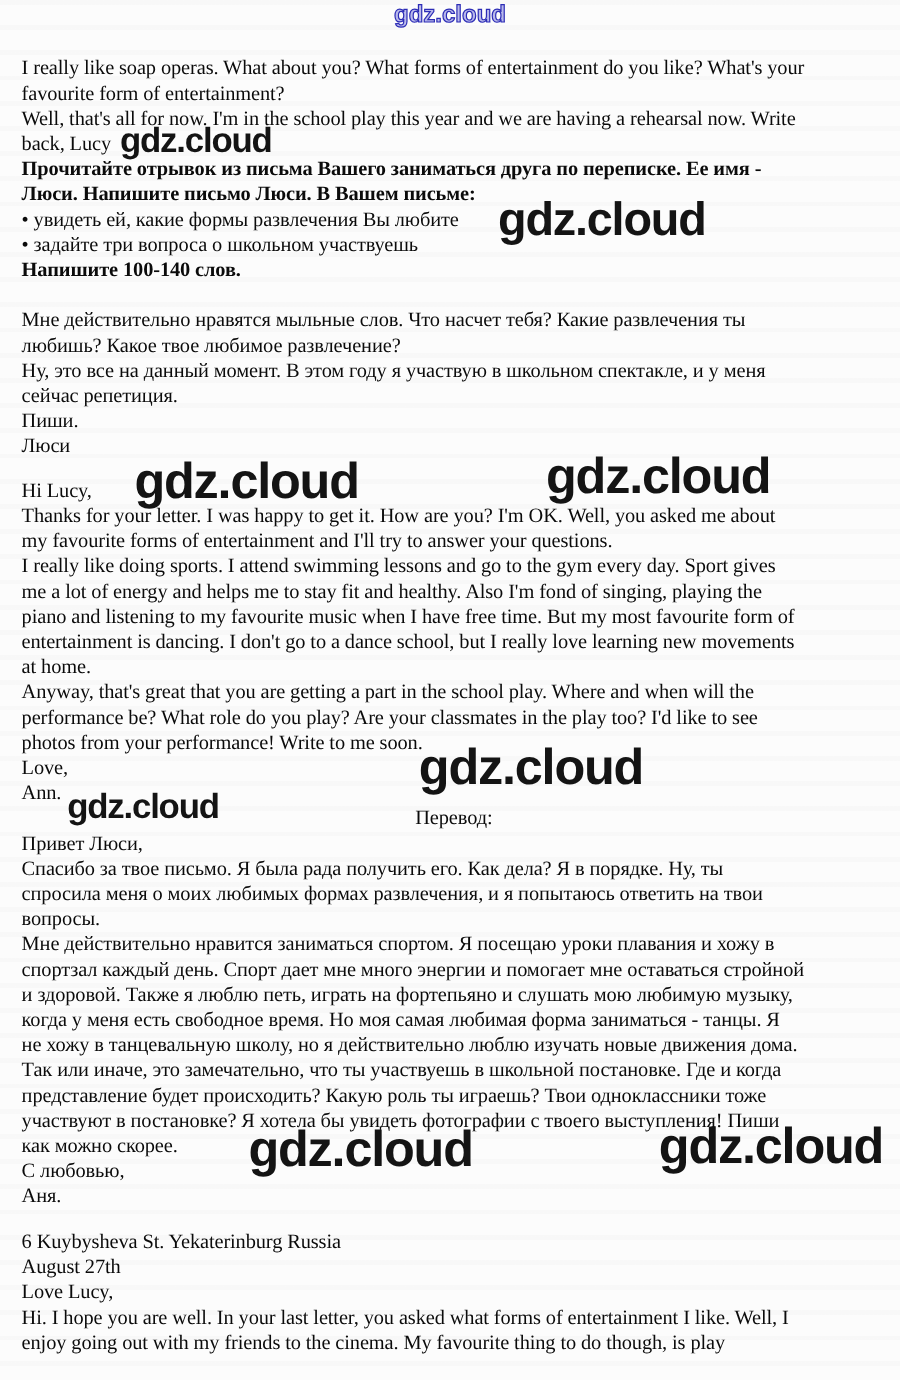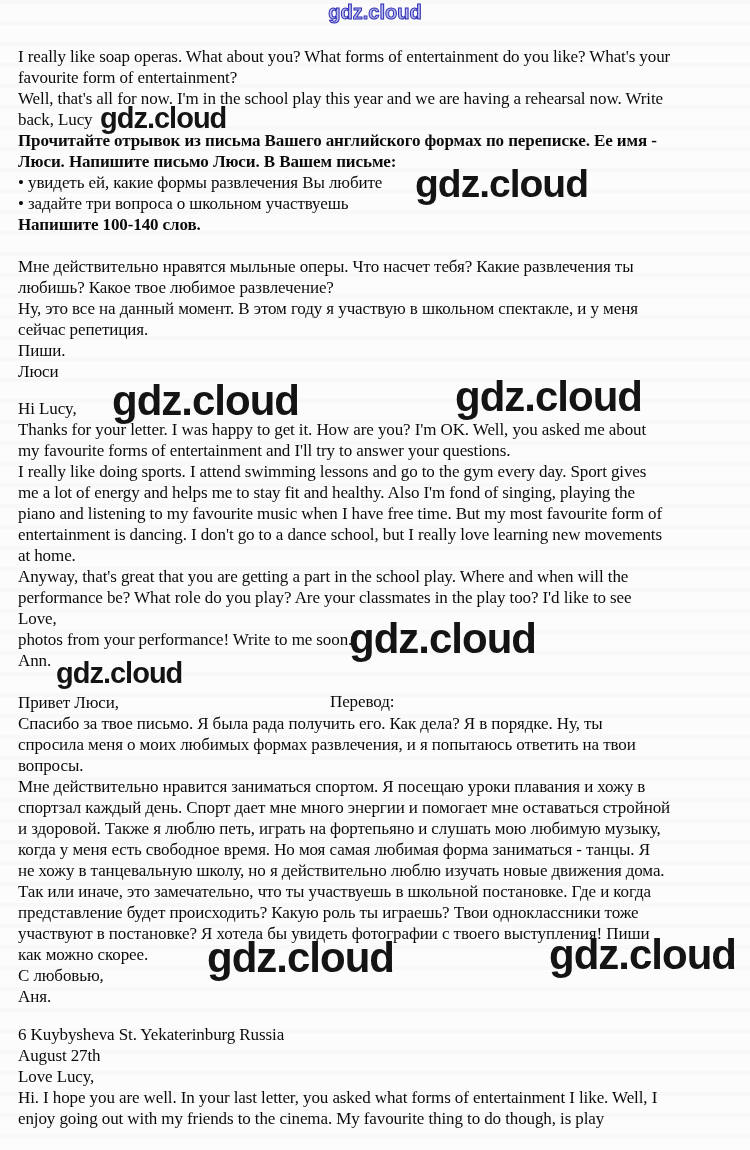--- a/index.html
+++ b/index.html
@@ -43,69 +43,68 @@
     font-family: "Liberation Sans", sans-serif;
     font-size: 20px;
     font-weight: 700;
     letter-spacing: 0;
     color: #b9b9ea;
     -webkit-text-stroke: 1px #2c2cb6;
     line-height: 1;
   }
   .perevod {
     position: absolute;
-    left: 330px; top: 671px;
+    left: 346px; top: 671px;
     line-height: 21px;
-    margin-top: 20px;
   }
 </style>
 </head>
 <body>
 
 <div class="page">
 
   <div class="wm-top">gdz.cloud</div>
 
   <div class="block" style="top:46px">
     <div class="ln">I really like soap operas. What about you? What forms of entertainment do you like? What's your</div>
     <div class="ln">favourite form of entertainment?</div>
     <div class="ln">Well, that's all for now. I'm in the school play this year and we are having a rehearsal now. Write</div>
     <div class="ln">back, Lucy</div>
   </div>
 
   <div class="block" style="top:130px">
-    <div class="ln bold">Прочитайте отрывок из письма Вашего английского формах по переписке. Ее имя -</div>
+    <div class="ln bold">Прочитайте отрывок из письма Вашего заниматься друга по переписке. Ее имя -</div>
     <div class="ln bold">Люси. Напишите письмо Люси. В Вашем письме:</div>
     <div class="ln">• увидеть ей, какие формы развлечения Вы любите</div>
     <div class="ln">• задайте три вопроса о школьном участвуешь</div>
     <div class="ln bold">Напишите 100-140 слов.</div>
   </div>
 
   <div class="block" style="top:256px">
-    <div class="ln">Мне действительно нравятся мыльные оперы. Что насчет тебя? Какие развлечения ты</div>
+    <div class="ln">Мне действительно нравятся мыльные слов. Что насчет тебя? Какие развлечения ты</div>
     <div class="ln">любишь? Какое твое любимое развлечение?</div>
     <div class="ln">Ну, это все на данный момент. В этом году я участвую в школьном спектакле, и у меня</div>
     <div class="ln">сейчас репетиция.</div>
     <div class="ln">Пиши.</div>
     <div class="ln">Люси</div>
   </div>
 
   <div class="block" style="top:398px">
     <div class="ln">Hi Lucy,</div>
     <div class="ln">Thanks for your letter. I was happy to get it. How are you? I'm OK. Well, you asked me about</div>
     <div class="ln">my favourite forms of entertainment and I'll try to answer your questions.</div>
     <div class="ln">I really like doing sports. I attend swimming lessons and go to the gym every day. Sport gives</div>
     <div class="ln">me a lot of energy and helps me to stay fit and healthy. Also I'm fond of singing, playing the</div>
     <div class="ln">piano and listening to my favourite music when I have free time. But my most favourite form of</div>
     <div class="ln">entertainment is dancing. I don't go to a dance school, but I really love learning new movements</div>
     <div class="ln">at home.</div>
     <div class="ln">Anyway, that's great that you are getting a part in the school play. Where and when will the</div>
     <div class="ln">performance be? What role do you play? Are your classmates in the play too? I'd like to see</div>
+    <div class="ln">photos from your performance! Write to me soon.</div>
     <div class="ln">Love,</div>
-    <div class="ln">photos from your performance! Write to me soon.</div>
     <div class="ln">Ann.</div>
   </div>
 
   <div class="perevod">Перевод:</div>
 
   <div class="block" style="top:692px">
     <div class="ln">Привет Люси,</div>
     <div class="ln">Спасибо за твое письмо. Я была рада получить его. Как дела? Я в порядке. Ну, ты</div>
     <div class="ln">спросила меня о моих любимых формах развлечения, и я попытаюсь ответить на твои</div>
     <div class="ln">вопросы.</div>

